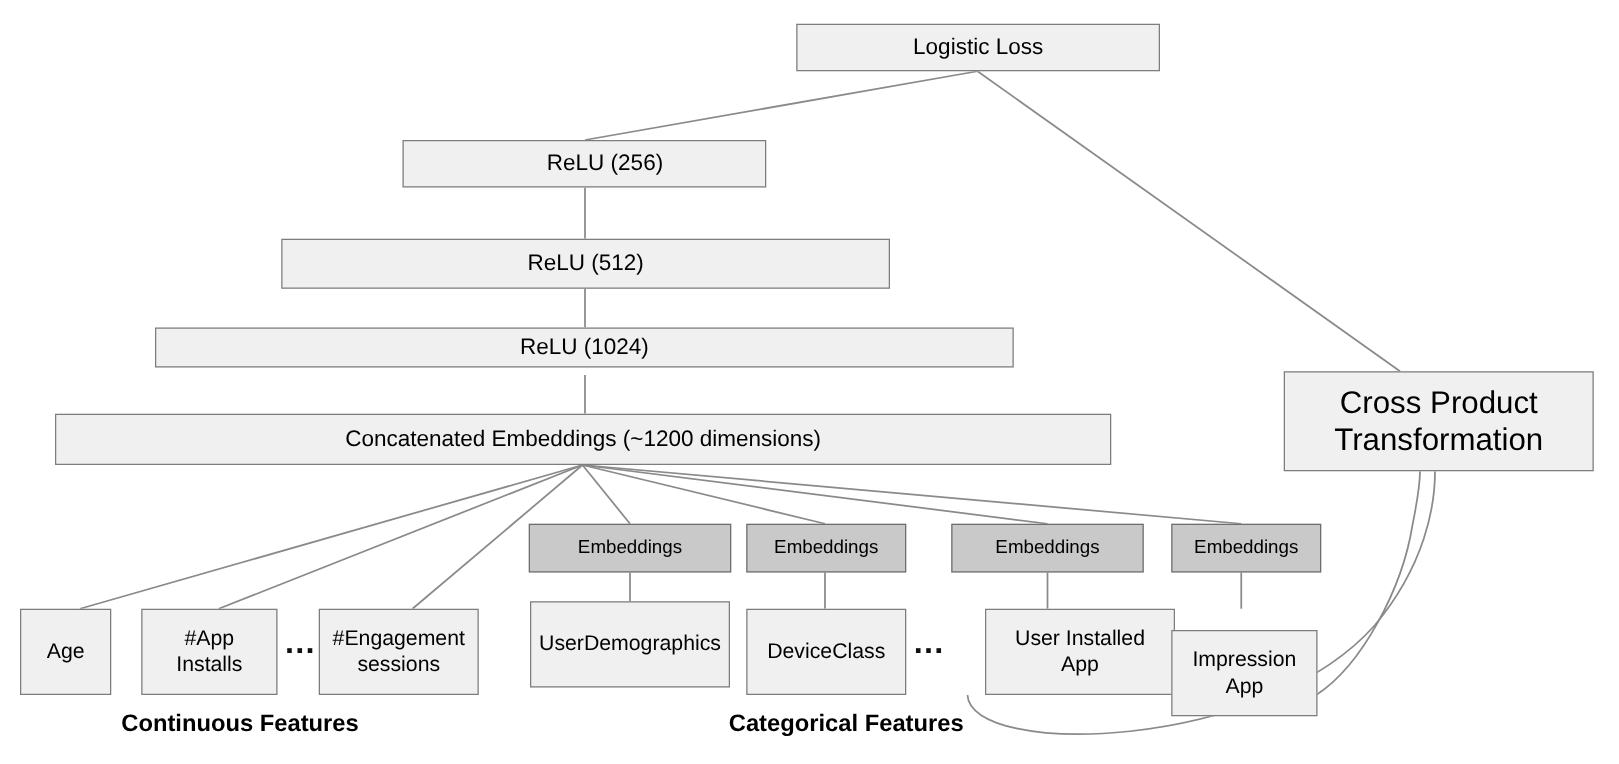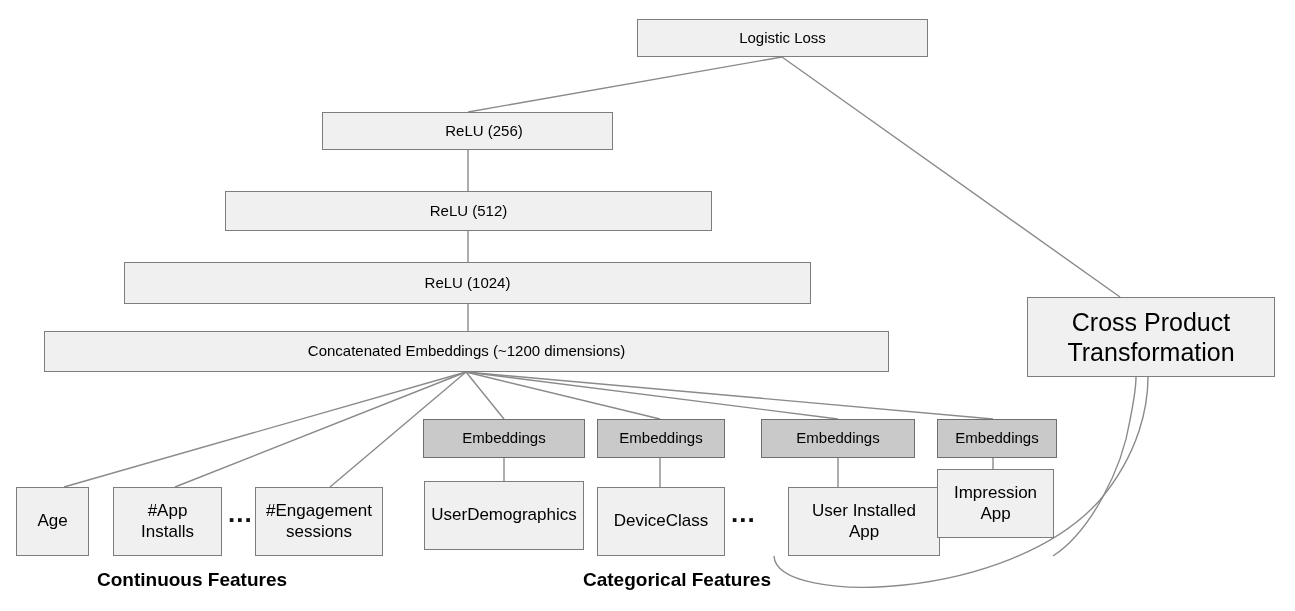--- a/index.html
+++ b/index.html
@@ -42,21 +42,21 @@
     z-index: 2;
   }
   .node-light {
     background: #f0f0f0;
     border-color: #7d7d7d;
   }
   .node-dark {
     background: #c9c9c9;
     border-color: #6e6e6e;
   }
-  .fs-large { font-size: 15px; }
+  .fs-large { font-size: 18px; }
   .fs-mid   { font-size: 25px; }
   .fs-small { font-size: 17px; }
   .fs-emb   { font-size: 15px; }
 
   .ellipsis {
     position: absolute;
     font-size: 26px;
     font-weight: bold;
     letter-spacing: 1px;
     color: #111111;
@@ -114,21 +114,21 @@
   </div>
 
   <div class="node node-light fs-large" style="left:322px; top:112px; width:291px; height:38px;padding-left:39px;">
     <span>ReLU (256)</span>
   </div>
 
   <div class="node node-light fs-large" style="left:225px; top:191px; width:487px; height:40px;">
     <span>ReLU (512)</span>
   </div>
 
-  <div class="node node-light fs-large" style="left:124px; top:262px; width:687px; height:42px;">
+  <div class="node node-light fs-large" style="left:124px; top:262px; width:687px; height:32px;">
     <span>ReLU (1024)</span>
   </div>
 
   <div class="node node-light fs-large" style="left:44px; top:331px; width:845px; height:41px;">
     <span>Concatenated Embeddings (~1200 dimensions)</span>
   </div>
 
   <div class="node node-light fs-mid" style="left:1027px; top:297px; width:248px; height:80px; flex-direction:column;">
     <span>Cross Product</span>
     <span>Transformation</span>
@@ -173,21 +173,21 @@
     <span>Class</span>
   </div>
 
   <div class="ellipsis" style="left:731px; top:500px;">...</div>
 
   <div class="node node-light fs-small" style="left:762px; top:487px; width:152px; height:69px; flex-direction:column;margin-left:26px;">
     <span>User Installed</span>
     <span>App</span>
   </div>
 
-  <div class="node node-light fs-small" style="left:937px; top:469px; width:117px; height:69px; flex-direction:column;">
+  <div class="node node-light fs-small" style="left:937px; top:504px; width:117px; height:69px; flex-direction:column;">
     <span>Impression</span>
     <span>App</span>
   </div>
 
   <div class="group-label" style="left:97px; top:569px;">Continuous Features</div>
 
   <div class="group-label" style="left:583px; top:569px;">Categorical Features</div>
 
 </div>
 

